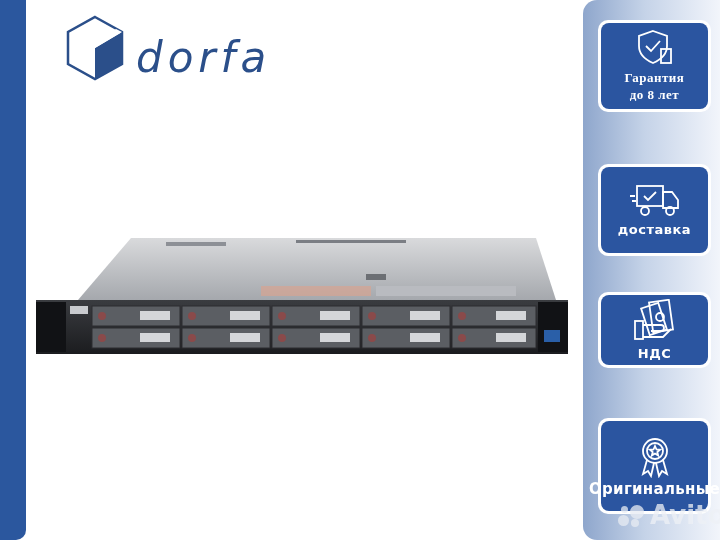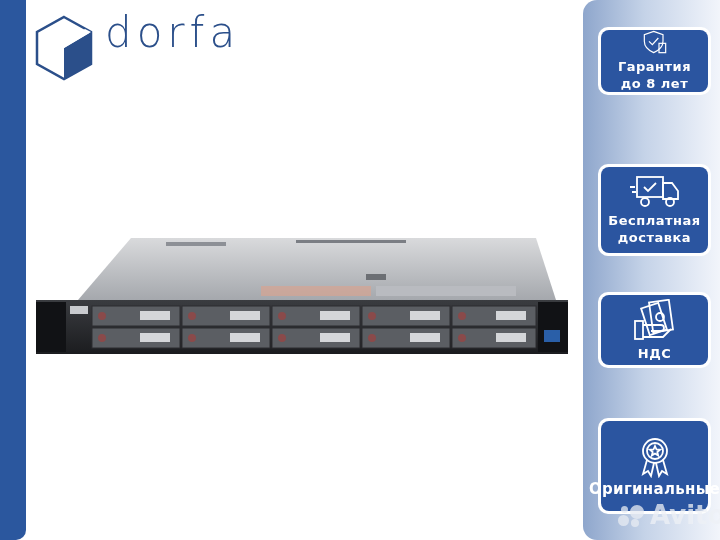--- a/index.html
+++ b/index.html
@@ -1,18 +1,18 @@
 <!DOCTYPE html>
 <html><head>
 <meta charset="utf-8">
 <style>
   * { margin: 0; padding: 0; box-sizing: border-box; }
   body { width: 720px; height: 540px; background: #ffffff; position: relative; overflow: hidden; font-family: "DejaVu Sans", sans-serif; }
   .left-bar { position: absolute; left: 0; top: 0; width: 26px; height: 540px; background: #2b579e; border-radius: 0 0 10px 0; }
-  .logo { position: absolute; left: 33px; top: 14px; display: flex; align-items: flex-start; }
+  .logo { position: absolute; left: 64px; top: 14px; display: flex; align-items: flex-end; font-style: italic; }
   .logo svg { width: 62px; height: 68px; }
   .logo-text { font-family: "DejaVu Sans", sans-serif; font-size: 42px; color: #2b4f8a; letter-spacing: 5px; margin-left: 10px; margin-top: -6px; font-weight: 300; }
   .right-panel { position: absolute; left: 583px; top: 0; width: 137px; height: 540px; background: linear-gradient(90deg, #8ea6cc 0%, #c5d3e8 45%, #f2f5fb 100%); border-radius: 14px 0 0 14px; }
   .badge { position: absolute; left: 598px; width: 113px; background: #fff; border-radius: 10px; padding: 3px; }
   .badge-inner { background: #2b55a0; border-radius: 8px; height: 100%; display: flex; flex-direction: column; align-items: center; justify-content: center; color: #fff; text-align: center; }
   .badge-text { font-weight: bold; font-size: 13px; line-height: 17px; letter-spacing: 0.5px; }
   .badge-text.small { font-size: 15px; line-height: 15px; letter-spacing: 0.3px; }
   .badge svg { margin-bottom: 4px; }
   .avito { position: absolute; left: 618px; top: 500px; display: flex; align-items: center; opacity: 0.75; }
   .avito-dots { position: relative; width: 28px; height: 24px; }
@@ -95,21 +95,21 @@
       <circle cx="336" cy="86" r="4"></circle>
         <circle cx="336" cy="108" r="4"></circle>
       <circle cx="426" cy="86" r="4"></circle>
         <circle cx="426" cy="108" r="4"></circle>
     </g>
   </svg>
 </div>
 
 <div class="right-panel"></div>
 
-<div class="badge" style="top:27px;height:68px;">
+<div class="badge" style="top:20px;height:92px;font-family:Liberation Serif, serif;">
   <div class="badge-inner">
     <svg width="40" height="36" viewBox="0 0 40 36" fill="none" stroke="#fff" stroke-width="1.8">
       <path d="M18 2 L32 7 V17 C32 26 25 31 18 34 C11 31 4 26 4 17 V7 Z"></path>
       <path d="M11 17 L16 22 L25 12"></path>
       <rect x="26" y="20" width="10" height="14"></rect>
     </svg>
     <div class="badge-text">Гарантия</div>
     <div class="badge-text">до 8 лет</div>
   </div>
 </div>
@@ -117,21 +117,20 @@
 <div class="badge" style="top:164px;height:92px;">
   <div class="badge-inner">
     <svg width="52" height="34" viewBox="0 0 52 34" fill="none" stroke="#fff" stroke-width="1.8">
       <rect x="8" y="3" width="26" height="20"></rect>
       <path d="M34 9 H43 L49 17 V25 H34 Z"></path>
       <circle cx="16" cy="28" r="4"></circle>
         <circle cx="41" cy="28" r="4"></circle>
       <path d="M15 13 L19 17 L27 9"></path>
       <path d="M1 13 H6 M3 18 H7"></path>
     </svg>
-    <div class="badge-text">Бесплатная</div>
     <div class="badge-text">доставка</div>
   </div>
 </div>
 
 <div class="badge" style="top:292px;height:76px;">
   <div class="badge-inner">
     <svg width="44" height="42" viewBox="0 0 44 42" fill="none" stroke="#fff" stroke-width="1.8">
       <rect x="18" y="2" width="20" height="30" transform="rotate(-8 28 17)"></rect>
       <rect x="12" y="6" width="18" height="28" transform="rotate(-18 21 20)"></rect>
       <circle cx="27" cy="18" r="4"></circle>

